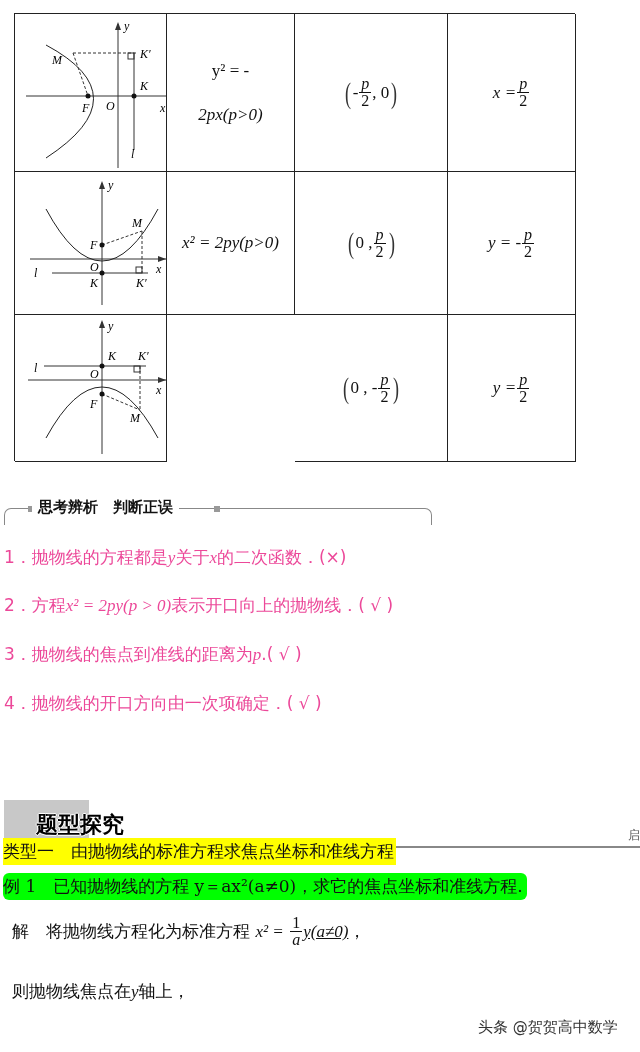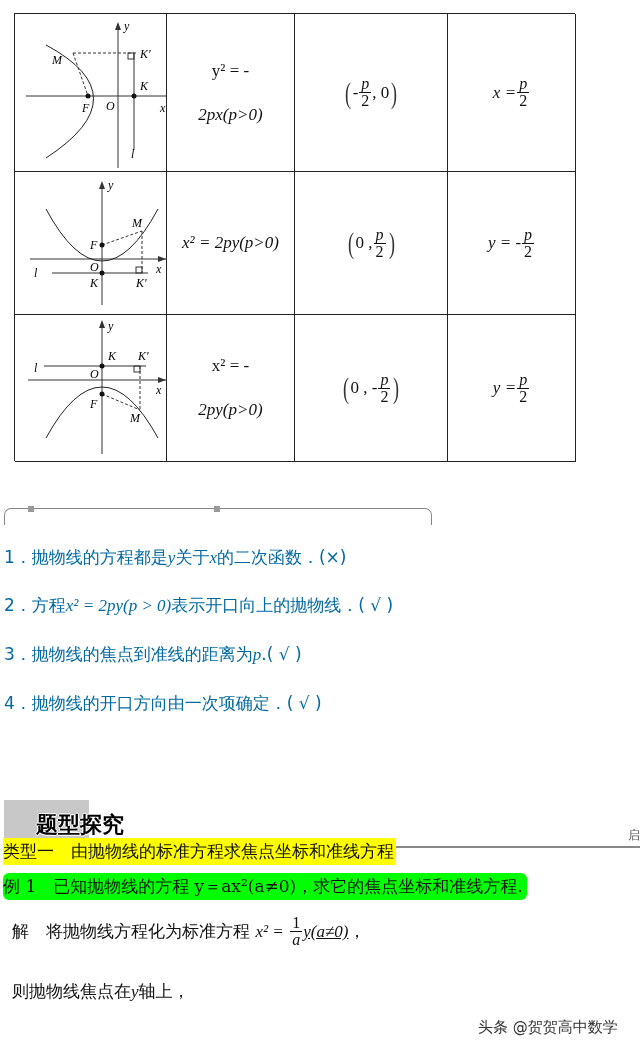--- a/index.html
+++ b/index.html
@@ -20,21 +20,21 @@
   .paren { font-size: 30px; font-weight: 100; transform: scaleX(0.6); display: inline-block; vertical-align: middle; color:#333; }
   .eq2line { line-height: 44px; text-align: right; }
   
   .think-head { position: absolute; left: 4px; top: 500px; width: 428px; height: 26px; }
   .think-line { position: absolute; left: 0; top: 8px; width: 426px; height: 16px;
                 border-top: 1px solid #888; border-left: 1px solid #888; border-right: 1px solid #888;
                 border-radius: 7px 7px 0 0; }
   .think-title { position: absolute; left: 28px; top: -2px; background: #fff; padding: 0 6px;
                  font-family: "DejaVu Sans", sans-serif; font-weight: bold; font-size: 15px; }
   .sq { position: absolute; width: 6px; height: 6px; background: #999; top: 5px; }
-  .qline { position: absolute; left: 4px; font-family: "DejaVu Sans", sans-serif; font-size: 17px; color:#0369a1; }
+  .qline { position: absolute; left: 4px; font-family: "DejaVu Sans", sans-serif; font-size: 17px; color:#ec4899; }
   .qline .m { font-family: "Liberation Serif", serif; }
   .section-bar { position: absolute; left: 4px; top: 800px; width: 636px; height: 48px; }
   .section-bg { position: absolute; left: 0; top: 0; width: 85px; height: 46px; background: #c8c8c8; }
   .section-title { position: absolute; left: 32px; top: 10px; font-family: "DejaVu Sans", sans-serif;
                    font-weight: bold; font-size: 22px; color: #000;
                    text-shadow: 1px 0 #fff, -1px 0 #fff, 0 1px #fff, 0 -1px #fff; }
   .section-rule { position: absolute; left: 0; top: 46px; width: 636px; height: 2px; background: #888; }
   .section-right { position: absolute; right: 0; top: 27px; font-family: "DejaVu Sans", sans-serif; font-size: 12px; color: #555; }
   .hl-yellow { position: absolute; left: 3px; top: 838px; height: 27px; background: #ffff00;
                font-family: "DejaVu Sans", sans-serif; font-size: 17px; line-height: 27px; padding-right: 2px; }
@@ -156,24 +156,20 @@
         <text x="92" y="14" font-size="12" font-style="italic" font-family="Liberation Serif, serif">y</text>
         <text x="92" y="44" font-size="12" font-style="italic" font-family="Liberation Serif, serif">K</text>
         <text x="122" y="44" font-size="12" font-style="italic" font-family="Liberation Serif, serif">K′</text>
         <text x="18" y="56" font-size="12" font-style="italic" font-family="Liberation Serif, serif">l</text>
         <text x="74" y="62" font-size="12" font-style="italic" font-family="Liberation Serif, serif">O</text>
         <text x="140" y="78" font-size="12" font-style="italic" font-family="Liberation Serif, serif">x</text>
         <text x="74" y="92" font-size="12" font-style="italic" font-family="Liberation Serif, serif">F</text>
         <text x="114" y="106" font-size="12" font-style="italic" font-family="Liberation Serif, serif">M</text>
       </svg>
     </div>
-    <div class="cell" style="left:152px; width:128px; height:147px; flex-direction:column;">
-      <div class="eq2line">x² = -</div>
-      <div class="eq2line it">2py(p&gt;0)</div>
-    </div>
     <div class="cell" style="left:280px; width:153px; height:147px;">
       <span class="paren">(</span>
       <span>0 ,  -</span>
       <span class="frac">
           <span class="num">p</span>
           <span class="den">2</span>
         </span>
       <span class="paren">)</span>
     </div>
     <div class="cell" style="left:433px; width:128px; height:147px;">
@@ -182,20 +178,21 @@
           <span class="num">p</span>
           <span class="den">2</span>
         </span>
     </div>
   </div>
 </div>
 
 <div class="think-head">
   <div class="think-line"></div>
   <div class="sq" style="left:24px; top:6px;"></div>
+  <div class="think-title">思考辨析　判断正误</div>
   <div class="sq" style="left:210px; top:6px;"></div>
 </div>
 
 <div class="qline" style="top:546px;">
   <span>1．</span><span>抛物线的方程都是</span><span class="m it">y</span><span>关于</span><span class="m it">x</span><span>的二次函数．(×)</span>
 </div>
 <div class="qline" style="top:594px;">
   <span>2．</span><span>方程</span><span class="m it">x² = 2py(p &gt; 0)</span><span>表示开口向上的抛物线．( √ )</span>
 </div>
 <div class="qline" style="top:643px;">

